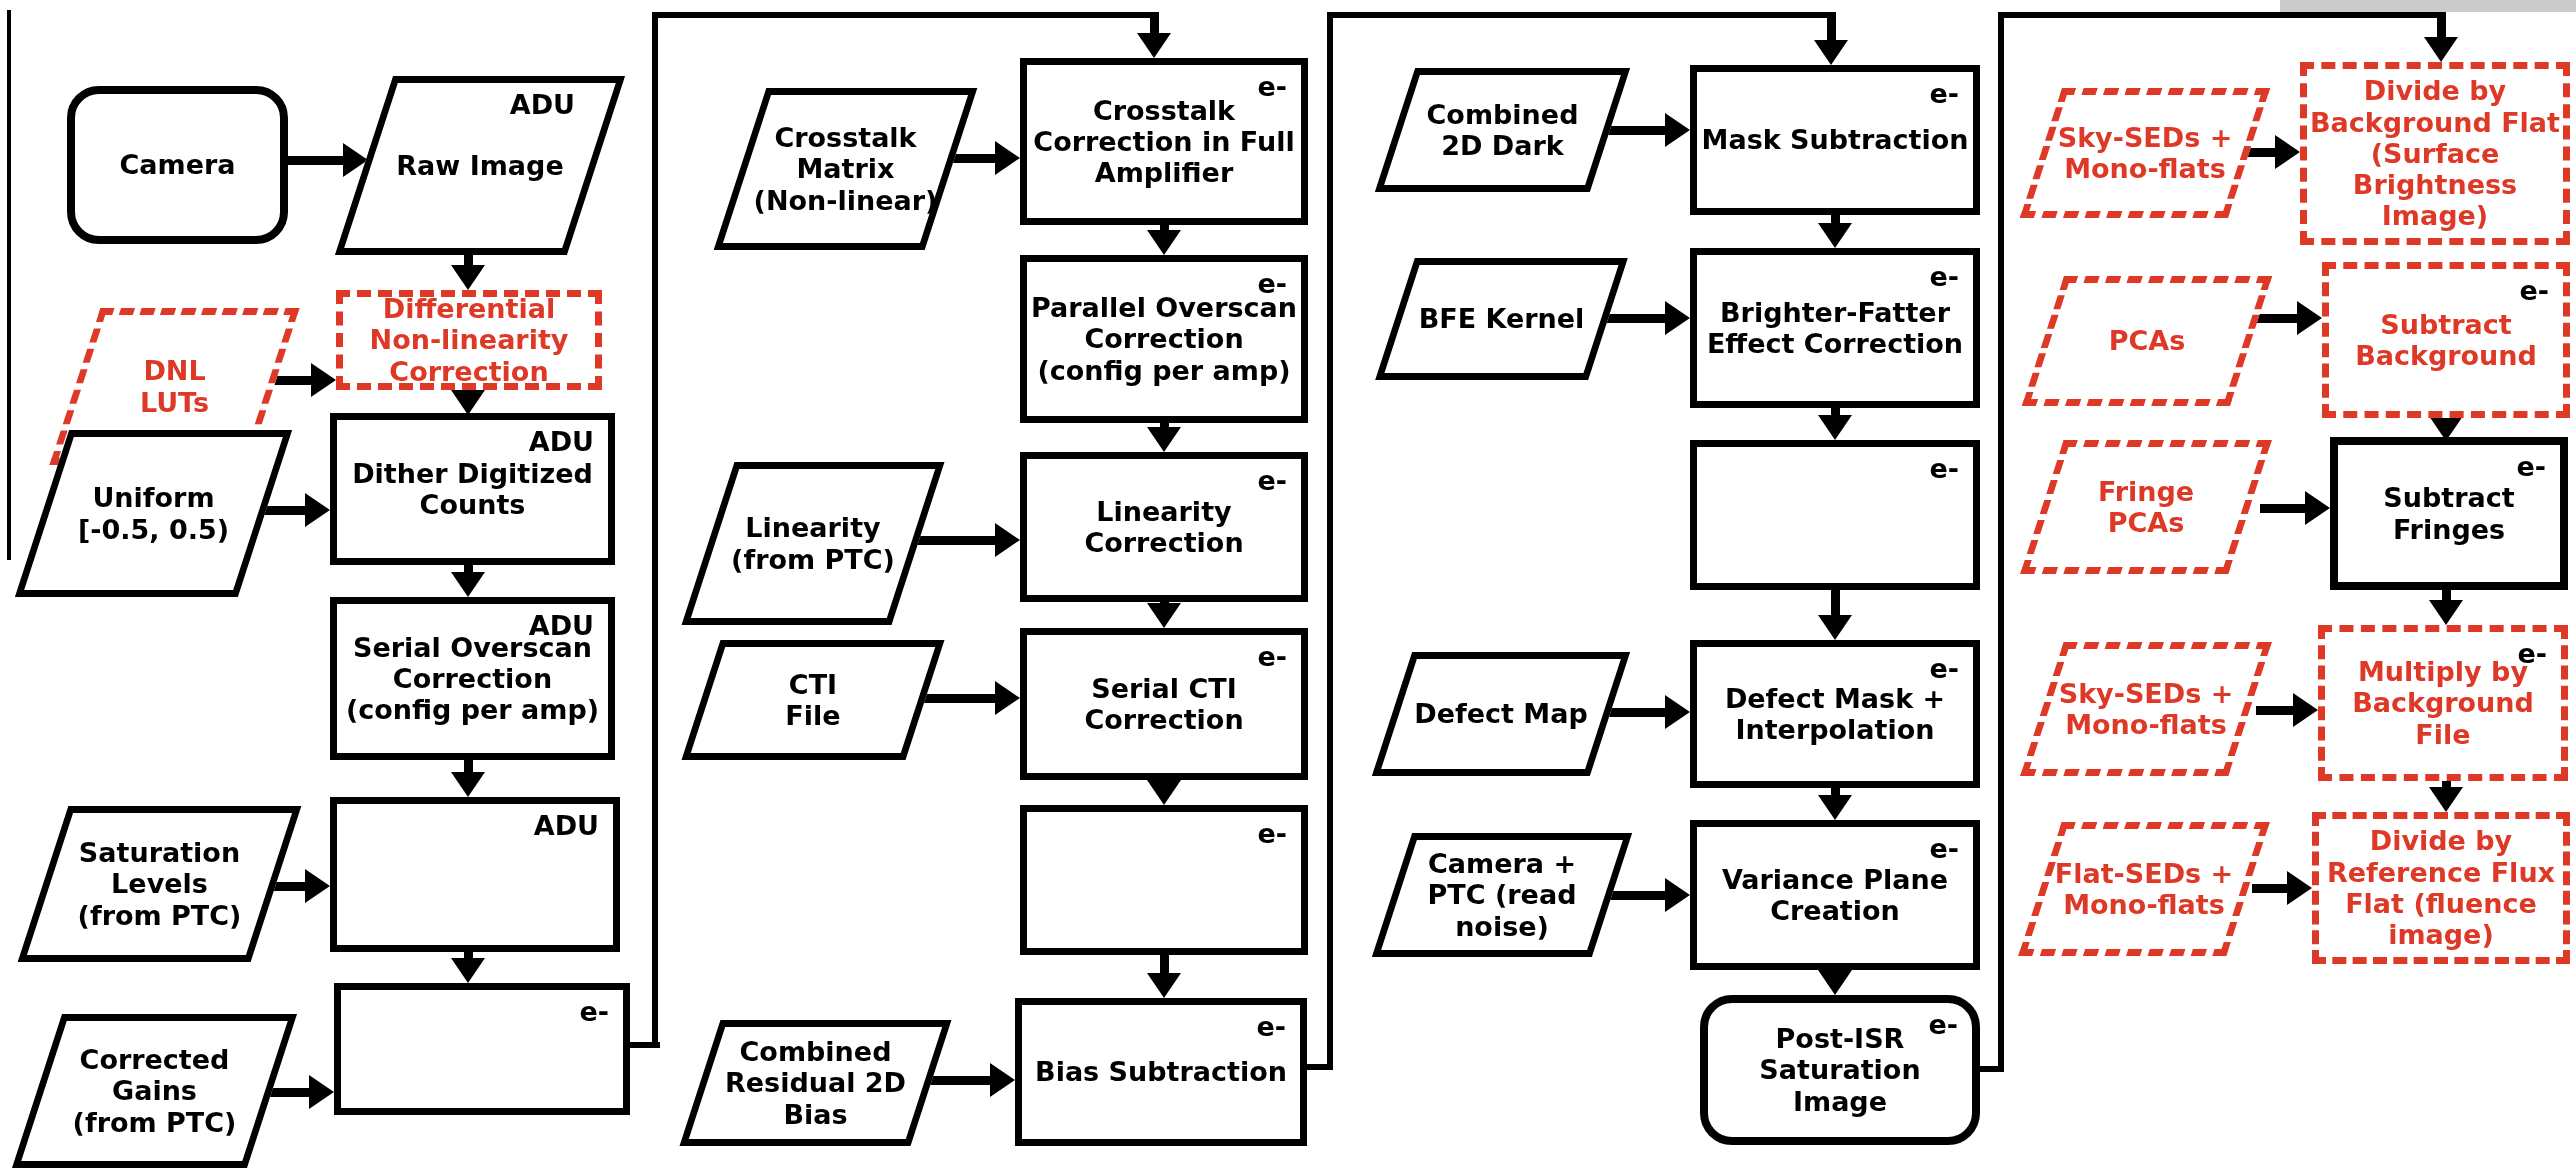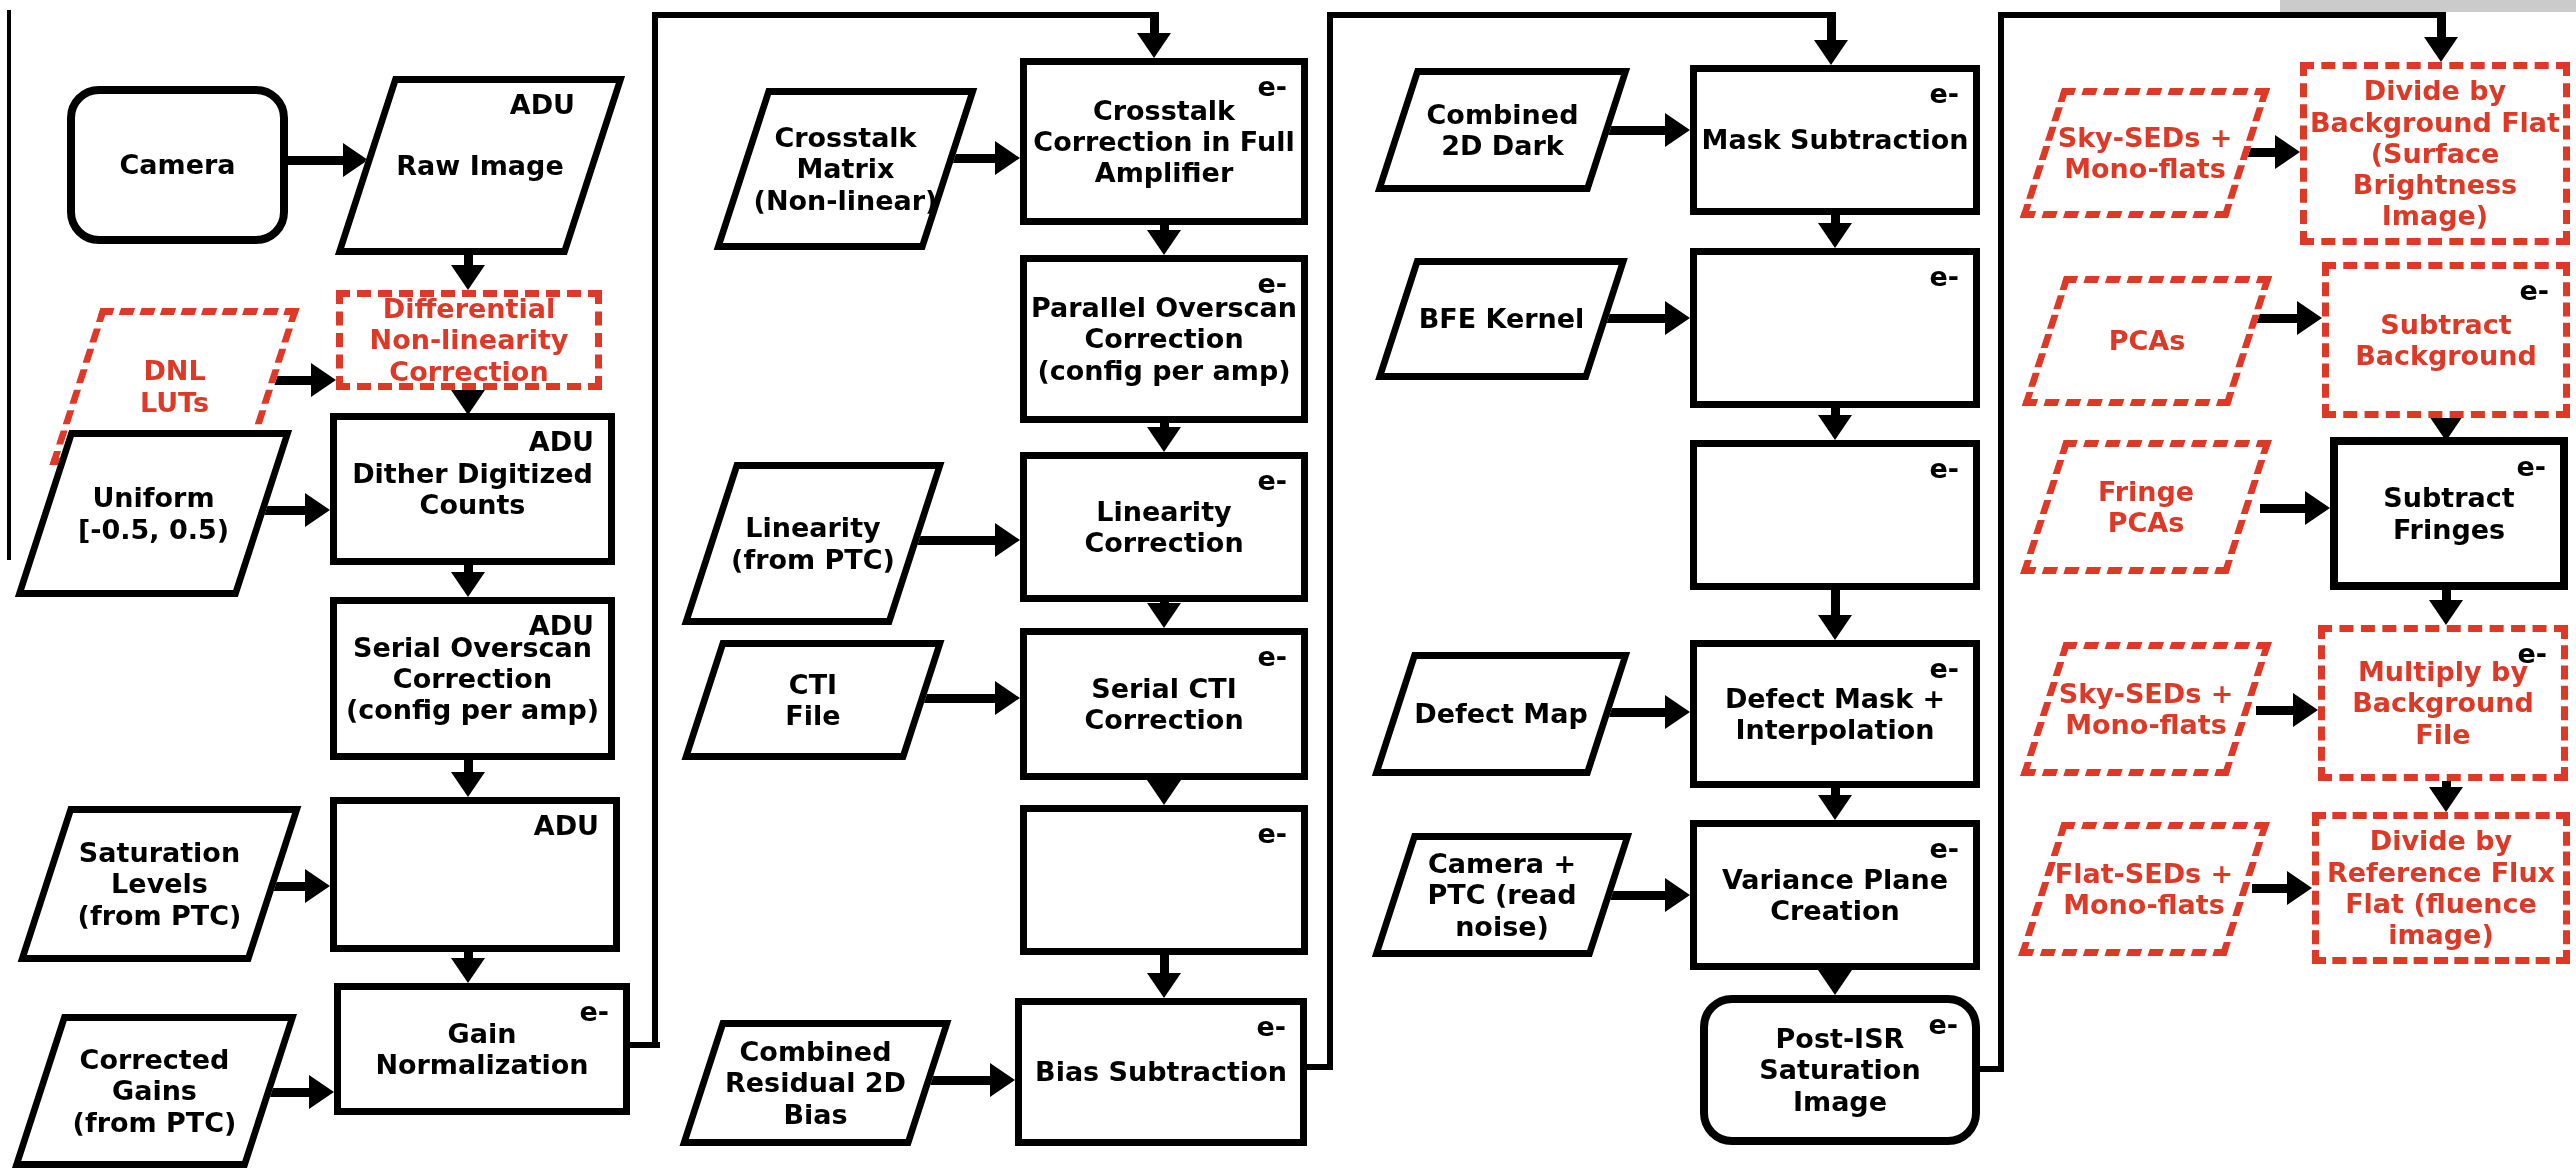--- a/index.html
+++ b/index.html
@@ -261,22 +261,20 @@
   </div>
   <div class="node para" style="left:37px;top:1014px;width:235px;height:154px;">
     <div class="inner">
         <span class="lbl">Corrected
 Gains
 (from PTC)</span>
       </div>
   </div>
   <div class="node box" style="left:334px;top:983px;width:296px;height:132px;">
     <span class="unit">e-</span>
-    <span class="lbl">Gain
-Normalization</span>
   </div>
 
   <div class="node para" style="left:740px;top:88px;width:211px;height:162px;">
     <div class="inner">
         <span class="lbl">Crosstalk
 Matrix
 (Non-linear)</span>
       </div>
   </div>
   <div class="node box" style="left:1020px;top:58px;width:288px;height:167px;">
@@ -338,20 +336,22 @@
     <span class="unit">e-</span>
     <span class="lbl">Mask Subtraction</span>
   </div>
   <div class="node para" style="left:1395px;top:258px;width:213px;height:122px;">
     <div class="inner">
         <span class="lbl">BFE Kernel</span>
       </div>
   </div>
   <div class="node box" style="left:1690px;top:248px;width:290px;height:160px;">
     <span class="unit">e-</span>
+    <span class="lbl">Brighter-Fatter
+Effect Correction</span>
   </div>
   <div class="node box" style="left:1690px;top:440px;width:290px;height:150px;">
     <span class="unit">e-</span>
   </div>
   <div class="node para" style="left:1392px;top:652px;width:218px;height:124px;">
     <div class="inner">
         <span class="lbl">Defect Map</span>
       </div>
   </div>
   <div class="node box" style="left:1690px;top:640px;width:290px;height:148px;">

